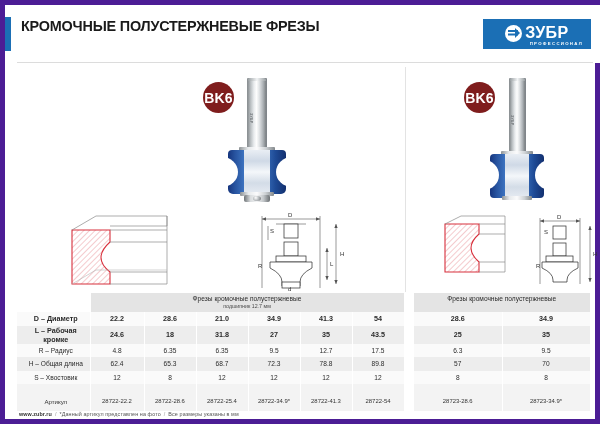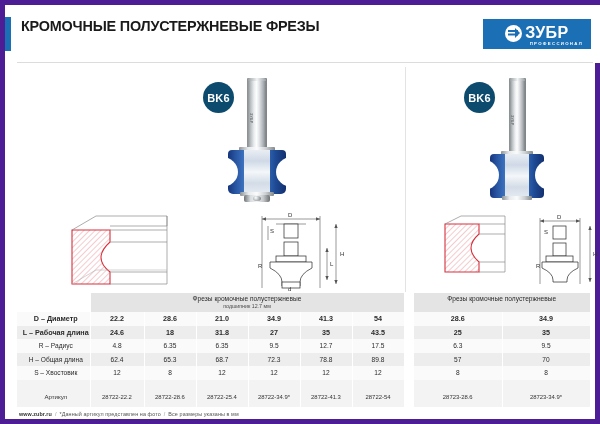--- a/index.html
+++ b/index.html
@@ -72,23 +72,23 @@
     position: absolute; left: 12px; top: 57px; width: 576px; height: 1px;
     background: #dcdcdc;
   }
   .divider-v {
     position: absolute; top: 62px; width: 1px; height: 225px;
     background: #e3e3e3;
   }
 
   .badge {
     position: absolute; width: 31px; height: 31px; border-radius: 50%;
-    background: #0c4a6e;
+    background: #7f1d1d;
     display: flex; align-items: center; justify-content: center;
-    font-size: 11px; font-weight: bold; color: #fff; letter-spacing: 0.2px;
+    font-size: 14px; font-weight: bold; color: #fff; letter-spacing: 0.2px;
   }
   #badge-left  { left: 198px; top: 77px; }
   #badge-right { left: 459px; top: 77px; }
 
   
   .bit { position: absolute; }
   .bit-shank {
     position: absolute; border-radius: 1px;
     background: linear-gradient(to right,
       #8e9396 0%, #b9bec1 14%, #e9ecee 33%, #fdfdfd 47%,
@@ -334,21 +334,21 @@
         <td style="width:52px">21.0</td>
         <td style="width:52px">34.9</td>
         <td style="width:52px">41.3</td>
         <td style="width:52px">54</td>
         <td class="gap-col"></td>
         <td style="width:88px">28.6</td>
         <td style="width:88px">34.9</td>
       </tr>
 
       <tr class="row-h row-l row-shade">
-        <td class="lbl-col">L – Рабочая длина</td>
+        <td class="lbl-col">L – Рабочая кромке</td>
         <td>24.6</td>
         <td>18</td>
         <td>31.8</td>
         <td>27</td>
         <td>35</td>
         <td>43.5</td>
         <td class="gap-col"></td>
         <td>25</td>
         <td>35</td>
       </tr>

